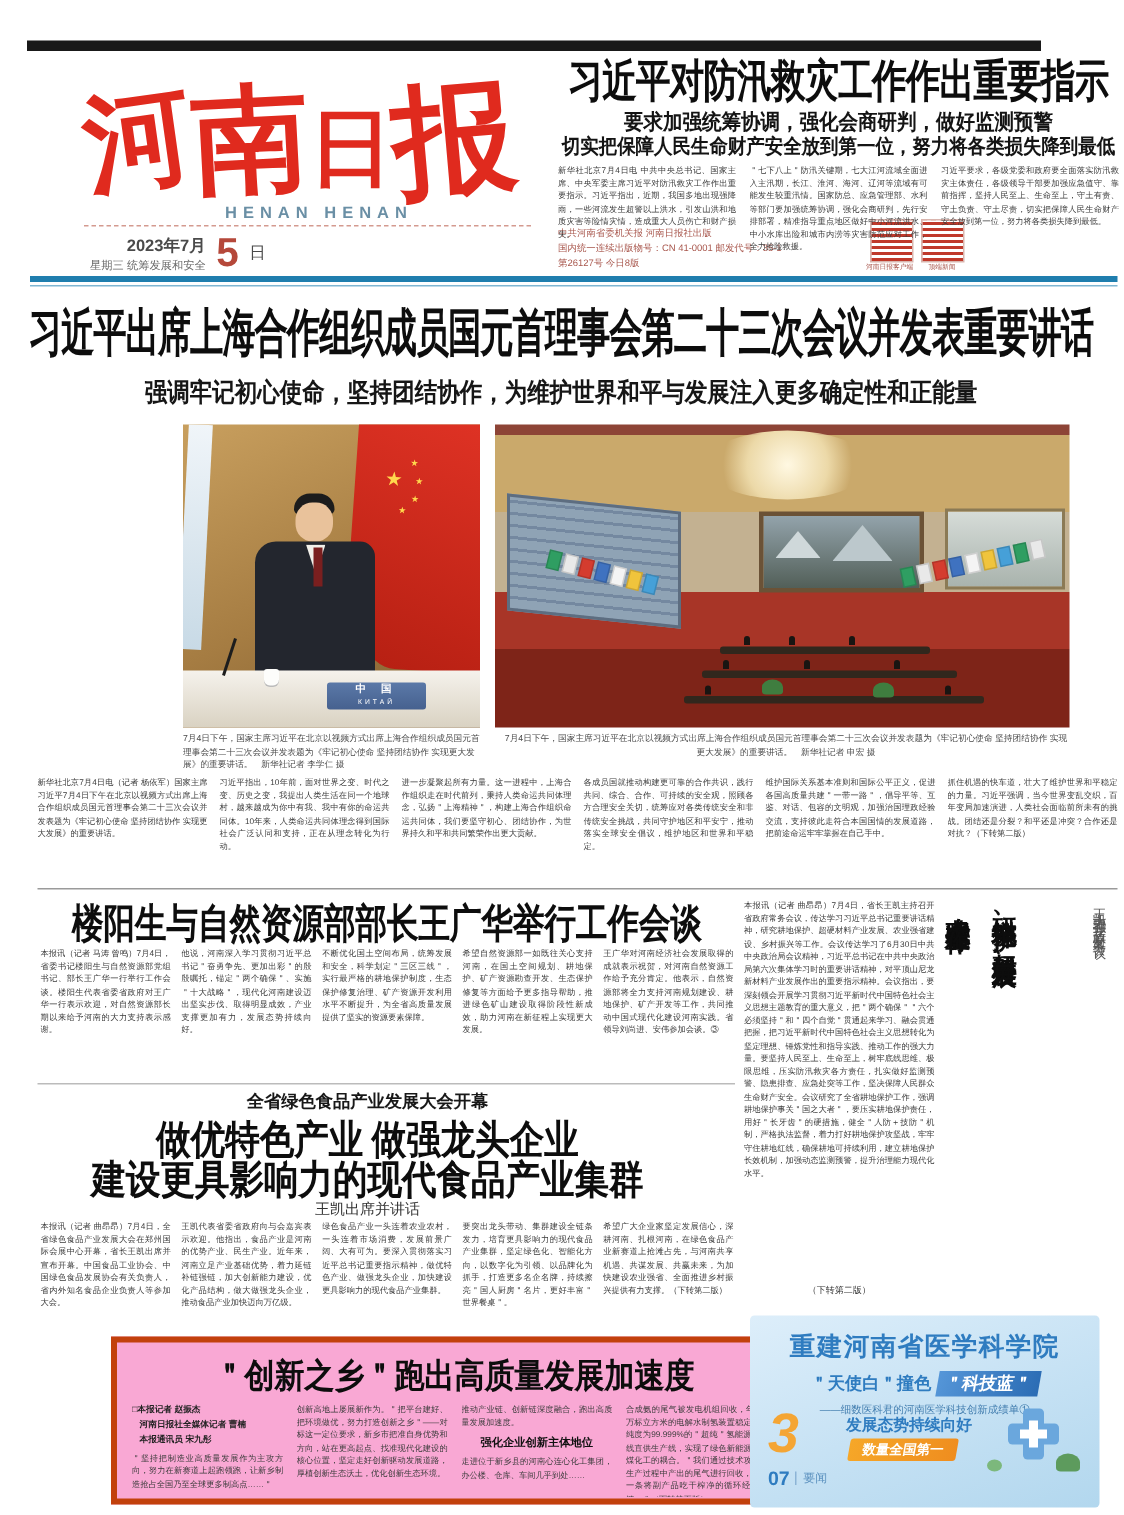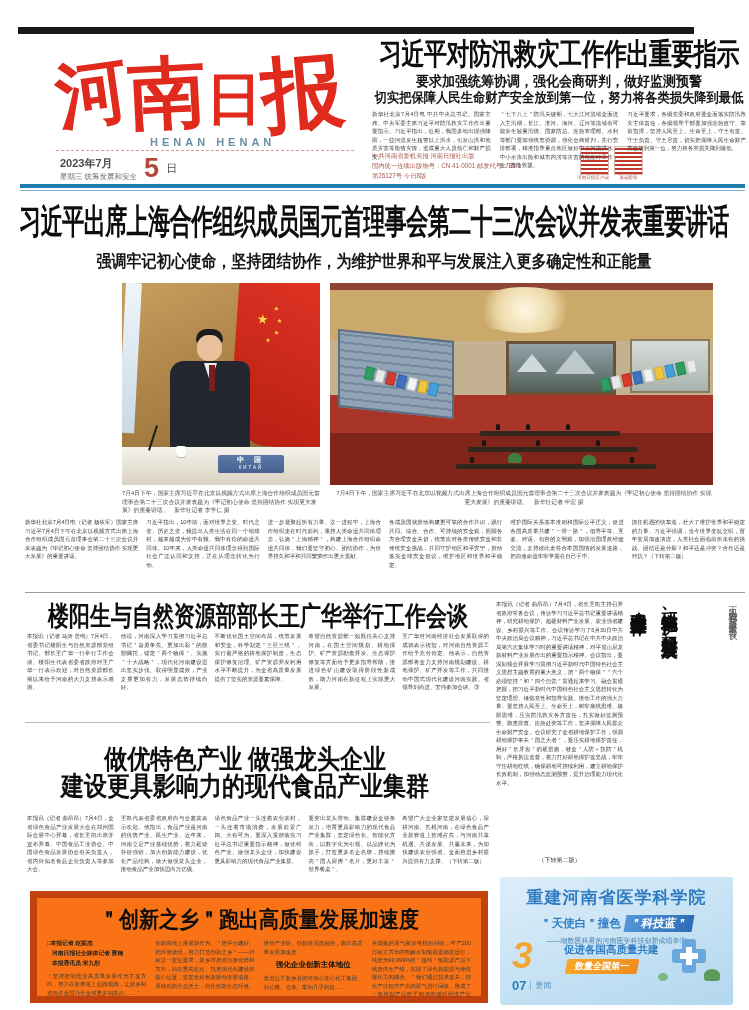--- a/index.html
+++ b/index.html
@@ -19,21 +19,21 @@
   .pubinfo{font-size:6.3px;line-height:1.55;color:#a8564c;}
   .qr{width:27px;height:27px;background:
       repeating-linear-gradient(0deg,#c0392b 0 2px,#fff 2px 4px),
       repeating-linear-gradient(90deg,rgba(192,57,43,.85) 0 3px,rgba(255,255,255,.9) 3px 6px);
       border:1px solid #d9b5ae;}
   .qrlabel{font-size:4.5px;color:#a8564c;text-align:center;width:34px;}
   .rule-blue{background:#1f7eae;}
   .stretch{transform-origin:top center;display:block;text-align:center;}
   .vtext{writing-mode:vertical-rl;font-family:"Liberation Serif",serif;}
   
-  .redbox{border:7px solid #c2410c;background:#f97316;box-sizing:border-box;}
+  .redbox{border:4px solid #c2410c;background:#f9a8d4;box-sizing:border-box;margin-left:44px;}
   .byline-sm{font-size:5.8px;line-height:1.7;color:#222;font-weight:700;filter:blur(0.25px);}
   
   .promo{background:linear-gradient(160deg,#ddeefa 0%,#c3e0f3 60%,#b2d7ee 100%);border-radius:3px;}
   .ribbon-blue{display:inline-block;background:linear-gradient(100deg,#5596d8,#2b6cb4);color:#fff;
                padding:1px 5px;transform:skewX(-10deg);}
   .ribbon-orange{display:inline-block;background:linear-gradient(100deg,#f6a728,#ef8d1f);color:#fff;
                padding:1px 9px;transform:skewX(-10deg);border-radius:2px;font-weight:700;}
   
   .photo{overflow:hidden;}
   .lphoto{background:linear-gradient(155deg,#c89f5e 0%,#a57c42 55%,#7d5c30 100%);}
@@ -61,21 +61,21 @@
   <div class="abs brand" style="left:56px;top:46px;width:300px;height:96px;">
     <span style="font-size:72px;transform:rotate(-8deg);">河</span>
     <span style="font-size:78px;transform:rotate(-3deg);">南</span>
     <span style="font-size:56px;transform:translateY(6px);">日</span>
     <span style="font-size:82px;transform:rotate(-5deg);">报</span>
   </div>
   <div class="abs henan-en" style="left:150px;top:136px;">HENAN HENAN</div>
 
   <div class="abs daterow" style="left:56px;top:150px;width:290px;">
     <div style="display:flex;flex-direction:column;gap:1px;">
-      <span style="font-size:11px;font-weight:700;color:#4a4a4a;">2023年7月</span>
+      <span style="font-size:11px;font-weight:700;color:#4a4a4a;text-align:right;">2023年7月</span>
       <span style="font-size:7.5px;color:#6a6a6a;">星期三 统筹发展和安全</span>
     </div>
     <span style="font-size:27px;font-weight:700;color:#b5483a;">5</span>
     <span style="font-size:11px;color:#4a4a4a;">日</span>
   </div>
 
   <div class="abs pubinfo" style="left:372px;top:151px;width:200px;">
     <div>中共河南省委机关报 河南日报社出版</div>
     <div>国内统一连续出版物号：CN 41-0001 邮发代号：35-1</div>
     <div>第26127号 今日8版</div>
@@ -192,22 +192,24 @@
 
   <div class="abs tiny" style="left:496px;top:600px;width:127px;height:250px;">本报讯（记者 曲昂昂）7月4日，省长王凯主持召开省政府常务会议，传达学习习近平总书记重要讲话精神，研究耕地保护、超硬材料产业发展、农业强省建设、乡村振兴等工作。会议传达学习了6月30日中共中央政治局会议精神，习近平总书记在中共中央政治局第六次集体学习时的重要讲话精神，对平顶山尼龙新材料产业发展作出的重要指示精神。会议指出，要深刻领会开展学习贯彻习近平新时代中国特色社会主义思想主题教育的重大意义，把＂两个确保＂＂六个必须坚持＂和＂四个自觉＂贯通起来学习、融会贯通把握，把习近平新时代中国特色社会主义思想转化为坚定理想、锤炼党性和指导实践、推动工作的强大力量。要坚持人民至上、生命至上，树牢底线思维、极限思维，压实防汛救灾各方责任，扎实做好监测预警、隐患排查、应急处突等工作，坚决保障人民群众生命财产安全。会议研究了全省耕地保护工作，强调耕地保护事关＂国之大者＂，要压实耕地保护责任，用好＂长牙齿＂的硬措施，健全＂人防＋技防＂机制，严格执法监督，着力打好耕地保护攻坚战，牢牢守住耕地红线，确保耕地可持续利用，建立耕地保护长效机制，加强动态监测预警，提升治理能力现代化水平。</div>
   <div class="abs" style="left:496px;top:856px;width:127px;text-align:center;font-size:6px;color:#333;">（下转第二版）</div>
   <div class="abs" style="left:627px;top:599px;height:276px;display:flex;gap:9px;">
     <div class="vtext hl" style="font-size:16.5px;letter-spacing:1px;">农业强省建设等工作</div>
     <div class="vtext hl" style="font-size:16.5px;letter-spacing:1px;">研究耕地保护、超硬材料产业发展、</div>
   </div>
   <div class="abs vtext" style="left:726px;top:599px;height:160px;font-size:9px;color:#555;letter-spacing:2px;">王凯主持召开省政府常务会议</div>
 
   <div class="abs" style="left:25px;top:722px;width:465px;height:1px;background:#bbb;"></div>
+  <div class="abs stretch" style="left:25px;top:727px;width:440px;font-size:11.5px;font-weight:700;color:#181818;">全省绿色食品产业发展大会开幕</div>
   <div class="abs hl stretch serif" style="left:25px;top:742px;width:440px;font-size:23px;transform:scaleY(1.15);">做优特色产业 做强龙头企业</div>
   <div class="abs hl stretch serif" style="left:25px;top:769px;width:440px;font-size:23px;transform:scaleY(1.15);">建设更具影响力的现代食品产业集群</div>
+  <div class="abs stretch" style="left:25px;top:799px;width:440px;font-size:10px;color:#333;">王凯出席并讲话</div>
   <div class="abs cols" style="left:27px;top:814px;width:462px;height:74px;gap:7px;">
     <div class="tiny">本报讯（记者 曲昂昂）7月4日，全省绿色食品产业发展大会在郑州国际会展中心开幕，省长王凯出席并宣布开幕。中国食品工业协会、中国绿色食品发展协会有关负责人，省内外知名食品企业负责人等参加大会。</div>
     <div class="tiny">王凯代表省委省政府向与会嘉宾表示欢迎。他指出，食品产业是河南的优势产业、民生产业。近年来，河南立足产业基础优势，着力延链补链强链，加大创新能力建设，优化产品结构，做大做强龙头企业，推动食品产业加快迈向万亿级。</div>
     <div class="tiny">绿色食品产业一头连着农业农村，一头连着市场消费，发展前景广阔、大有可为。要深入贯彻落实习近平总书记重要指示精神，做优特色产业、做强龙头企业，加快建设更具影响力的现代食品产业集群。</div>
     <div class="tiny">要突出龙头带动、集群建设全链条发力，培育更具影响力的现代食品产业集群，坚定绿色化、智能化方向，以数字化为引领、以品牌化为抓手，打造更多名企名牌，持续擦亮＂国人厨房＂名片，更好丰富＂世界餐桌＂。</div>
     <div class="tiny">希望广大企业家坚定发展信心，深耕河南、扎根河南，在绿色食品产业新赛道上抢滩占先，与河南共享机遇、共谋发展、共赢未来，为加快建设农业强省、全面推进乡村振兴提供有力支撑。（下转第二版）</div>
   </div>
 
   <div class="abs redbox" style="left:30px;top:891px;width:458px;height:112px;padding:4px 10px;">
     <div class="hl stretch serif" style="font-size:20px;transform:scaleY(1.12);margin-top:3px;">＂创新之乡＂跑出高质量发展加速度</div>
@@ -229,21 +231,21 @@
   </div>
 
   <div class="abs promo" style="left:500px;top:877px;width:233px;height:128px;">
     <div style="margin-top:9px;text-align:center;font-size:17px;font-weight:800;color:#2f7cc0;letter-spacing:1px;">重建河南省医学科学院</div>
     <div style="margin-top:4px;text-align:center;">
       <span style="font-size:11.5px;font-weight:800;color:#2f7cc0;">＂天使白＂撞色</span>
       <span class="ribbon-blue" style="font-size:11.5px;font-weight:800;">＂科技蓝＂</span>
     </div>
     <div style="margin-top:4px;text-align:center;font-size:7px;color:#447fb0;">——细数医科君的河南医学科技创新成绩单①</div>
     <div class="abs" style="left:12px;top:58px;font-size:37px;font-weight:900;font-style:italic;color:#f4a534;">3</div>
-    <div class="abs" style="left:64px;top:66px;font-size:10.5px;font-weight:800;color:#2f7cc0;">促进各国高质量共建</div>
+    <div class="abs" style="left:64px;top:66px;font-size:10.5px;font-weight:800;color:#2f7cc0;">发展态势持续向好</div>
     <div class="abs ribbon-orange" style="left:66px;top:82px;font-size:9px;">数量全国第一</div>
     <div class="abs" style="left:172px;top:62px;width:34px;height:34px;">
       <div style="position:absolute;left:10px;top:0;width:14px;height:34px;background:#6aa7dd;border-radius:3px;"></div>
       <div style="position:absolute;left:0;top:10px;width:34px;height:14px;background:#6aa7dd;border-radius:3px;"></div>
       <div style="position:absolute;left:14px;top:8px;width:6px;height:18px;background:#fff;"></div>
       <div style="position:absolute;left:8px;top:14px;width:18px;height:6px;background:#fff;"></div>
     </div>
     <div class="abs" style="left:204px;top:92px;width:16px;height:12px;background:#5d9b5d;border-radius:50% 50% 20% 20%;"></div>
     <div class="abs" style="left:158px;top:96px;width:10px;height:8px;background:#7cb87c;border-radius:50%;"></div>
     <div class="abs" style="left:12px;top:101px;display:flex;align-items:center;gap:4px;">

